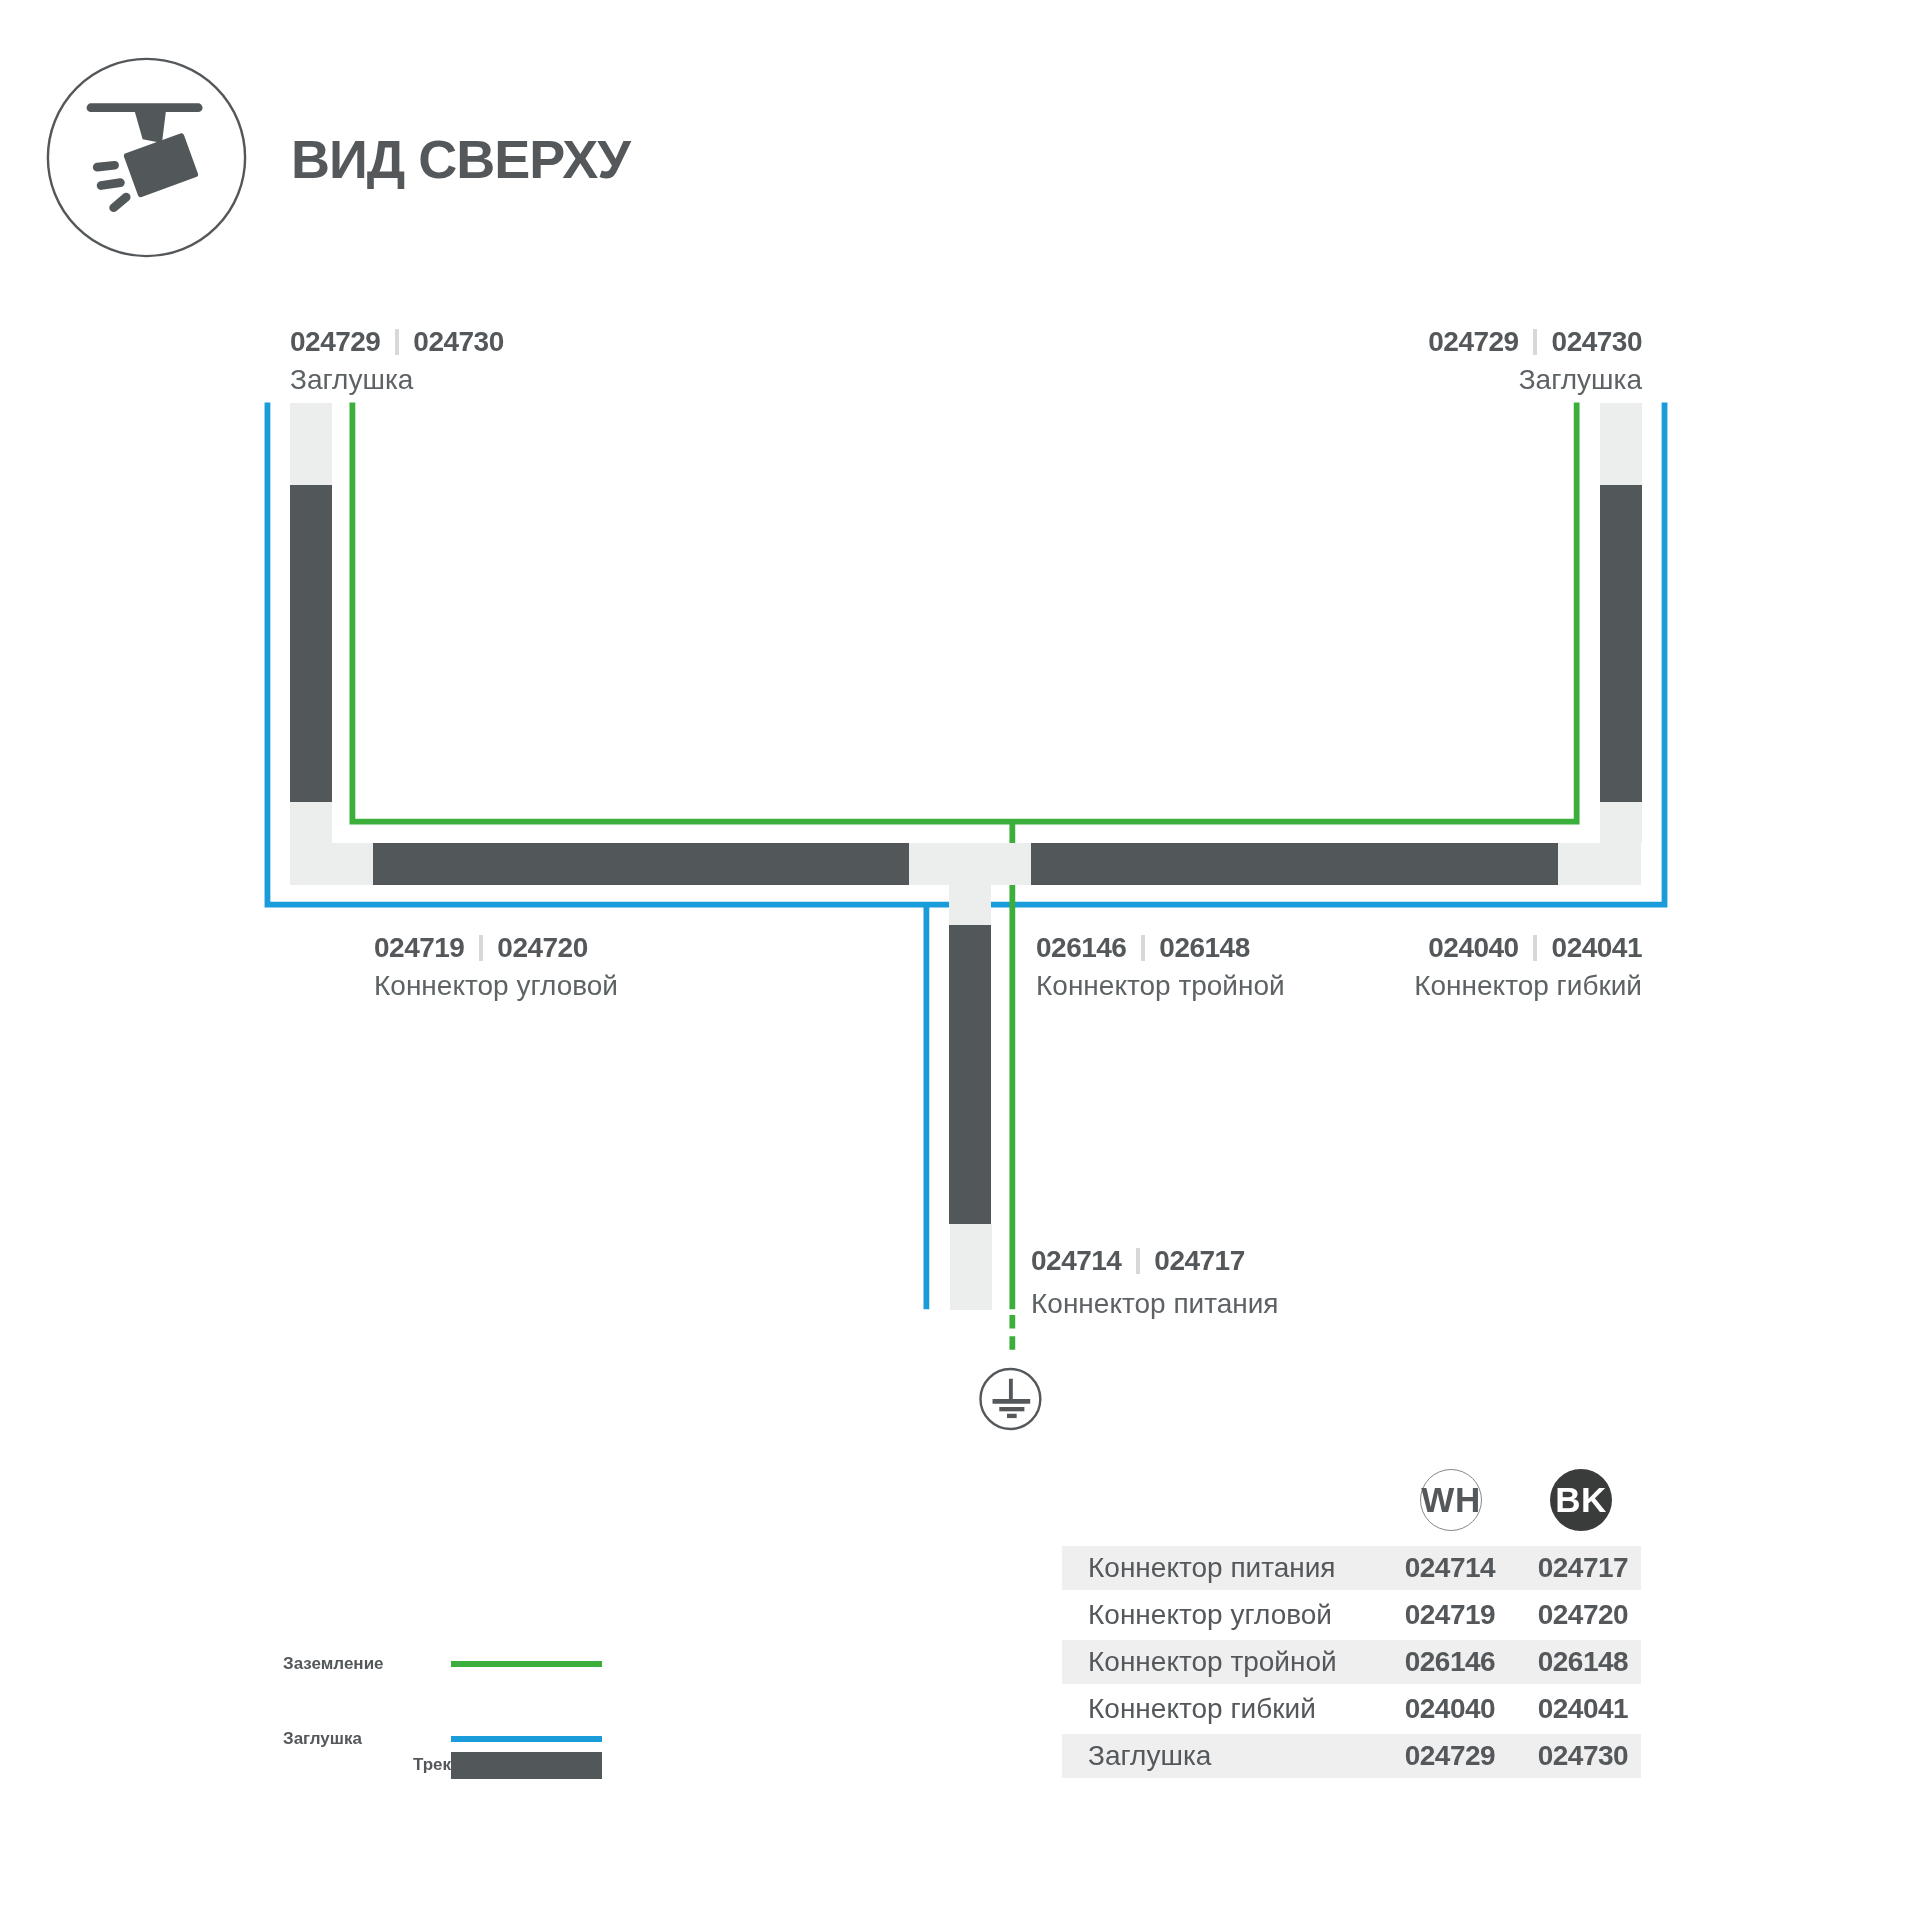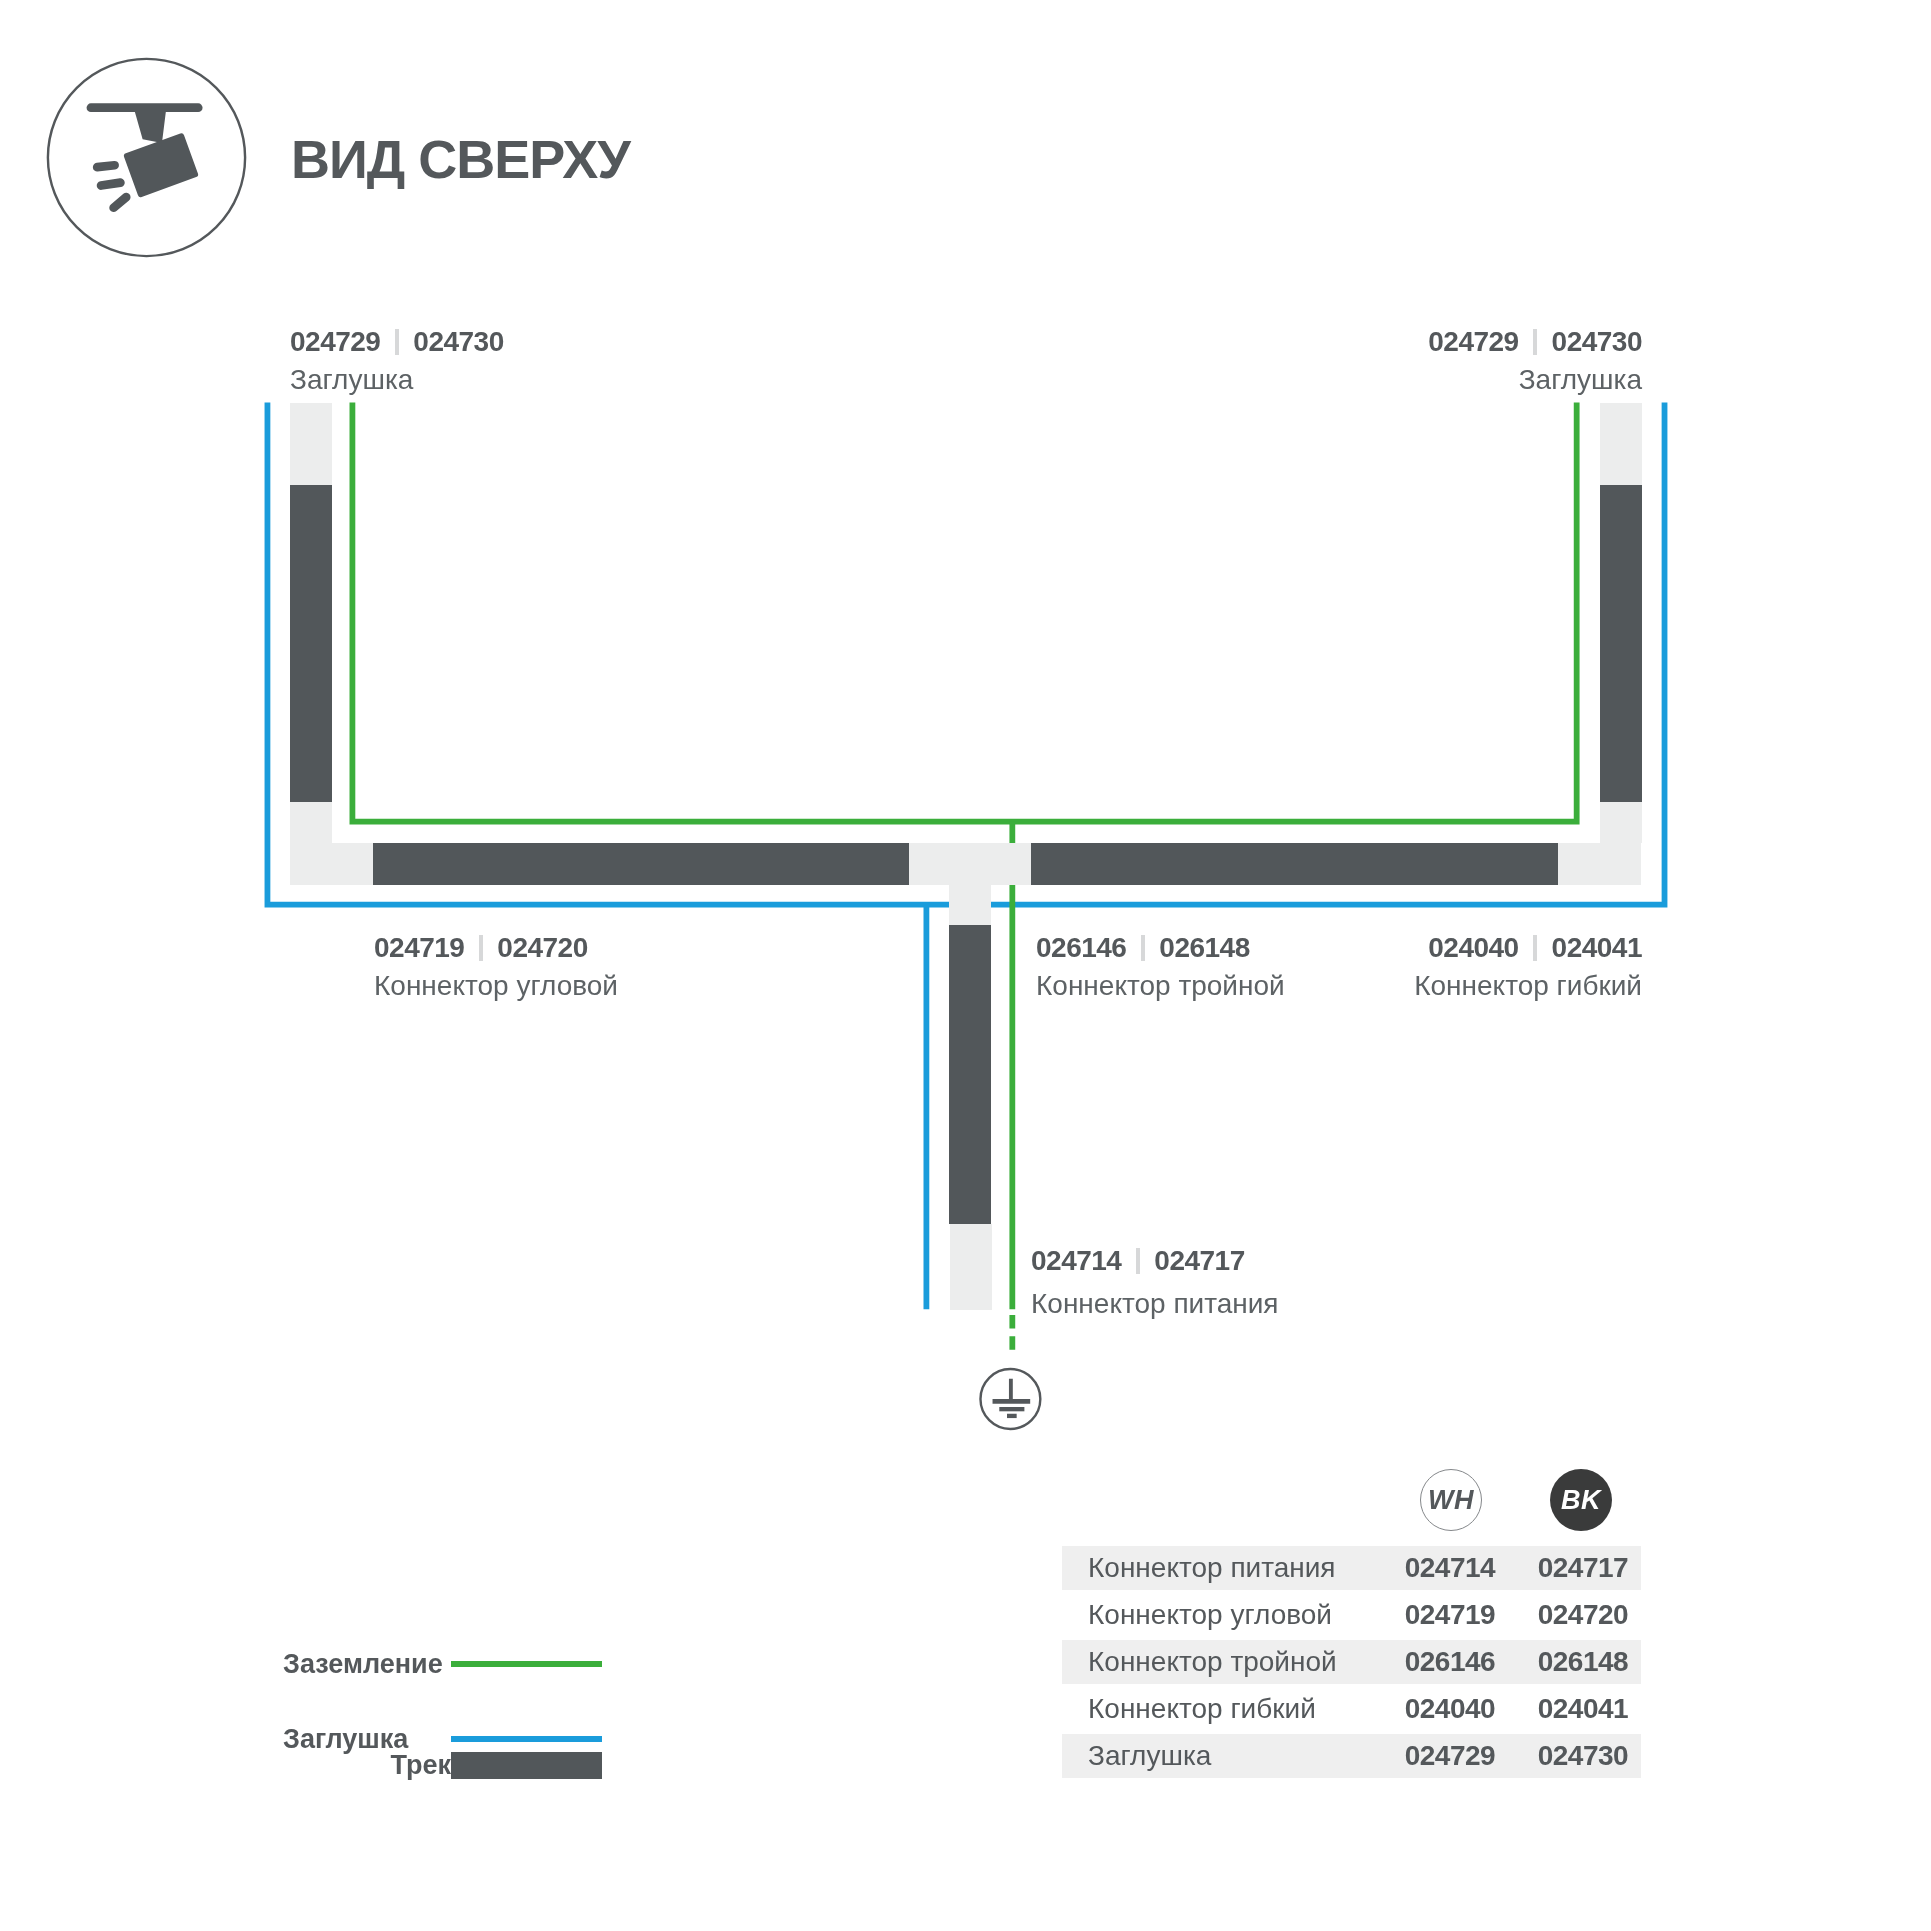--- a/index.html
+++ b/index.html
@@ -19,32 +19,32 @@
   .lbl{position:absolute;z-index:2;white-space:nowrap;}
   .codes{display:flex;align-items:center;gap:14.5px;font-size:28px;font-weight:700;
          letter-spacing:-0.5px;color:#54585b;line-height:29px;}
   .codes .sep{width:3.9px;height:26px;background:#d7d8d9;}
   .lname{font-size:28px;font-weight:400;color:#5d6265;line-height:29px;margin-top:8.7px;}
   .lbl.right{text-align:right;}
   .lbl.right .codes{justify-content:flex-end;}
 
   
   .legend-row{position:absolute;left:283px;width:319px;height:42px;display:flex;align-items:center;}
-  .legend-label{width:168px;font-size:27px;font-weight:600;color:#54585b;}
+  .legend-label{width:168px;font-size:17px;font-weight:600;color:#54585b;}
   .legend-swatch{width:151px;display:flex;align-items:center;}
   .sw-ground{height:5.8px;width:151px;background:#3bae3b;}
   .sw-track{height:27px;width:151px;background:#52575a;}
   .sw-neutral{height:5.8px;width:151px;background:#1a9cdb;}
 
   
   .ptable{position:absolute;left:1062px;top:1469px;width:579px;}
   .ptable-header{position:relative;height:62px;margin-bottom:14.5px;}
   .col-badge{position:absolute;top:0;width:62px;height:62px;border-radius:50%;
              display:flex;align-items:center;justify-content:center;
-             font-size:27px;font-weight:600;box-sizing:border-box;letter-spacing:0.5px;font-style:italic;}
+             font-size:35px;font-weight:600;box-sizing:border-box;letter-spacing:0.5px;}
   .badge-wh{left:358px;background:#ffffff;border:1.9px solid #85888b;color:#54585b;}
   .badge-bk{left:488px;background:#3a3b3b;color:#ffffff;}
   .trow{display:flex;align-items:center;height:47px;box-sizing:border-box;border-bottom:3.9px solid #ffffff;}
   .trow.shaded{background:#efefef;}
   .c-name{flex:1;padding-left:26px;font-size:28px;font-weight:400;color:#54585b;}
   .c-wh,.c-bk{width:93px;text-align:center;font-size:28px;font-weight:700;letter-spacing:-0.5px;color:#54585b;}
   .c-wh{margin-right:40px;}
   .c-bk{margin-right:11.6px;}
 </style>
 </head>

